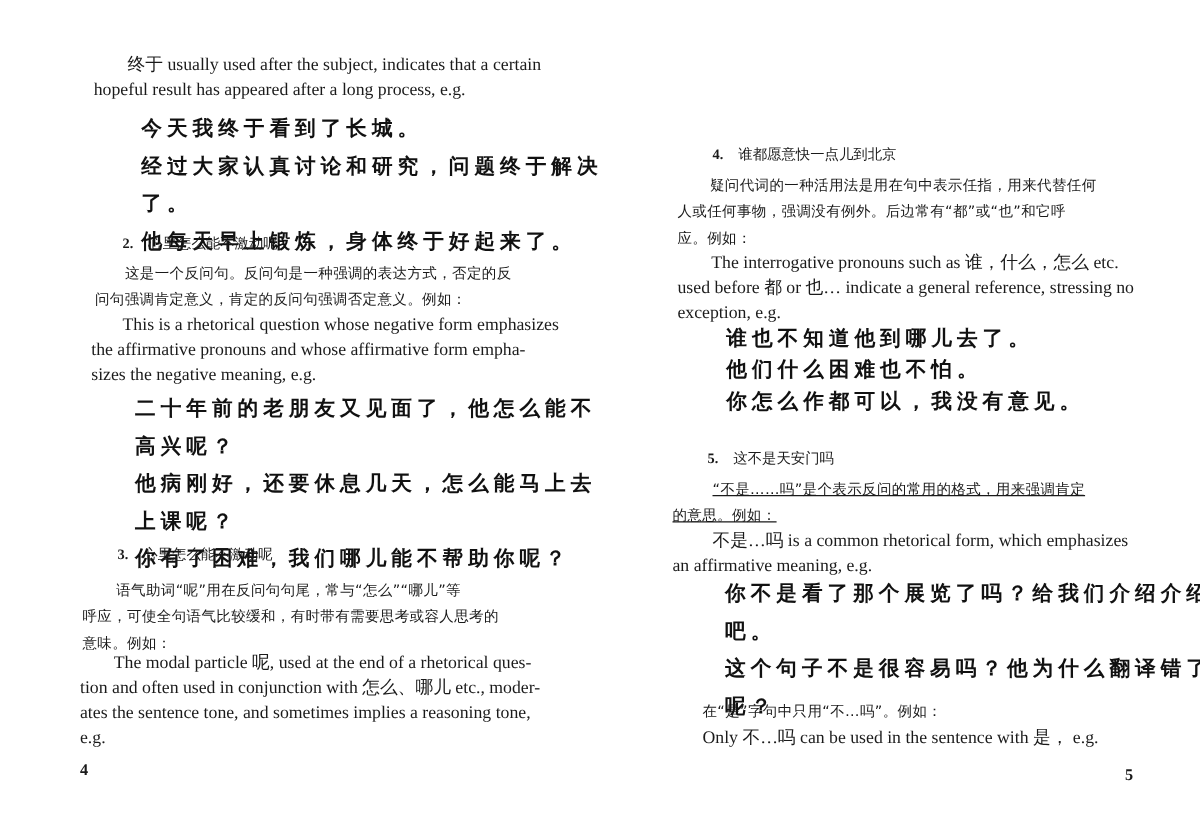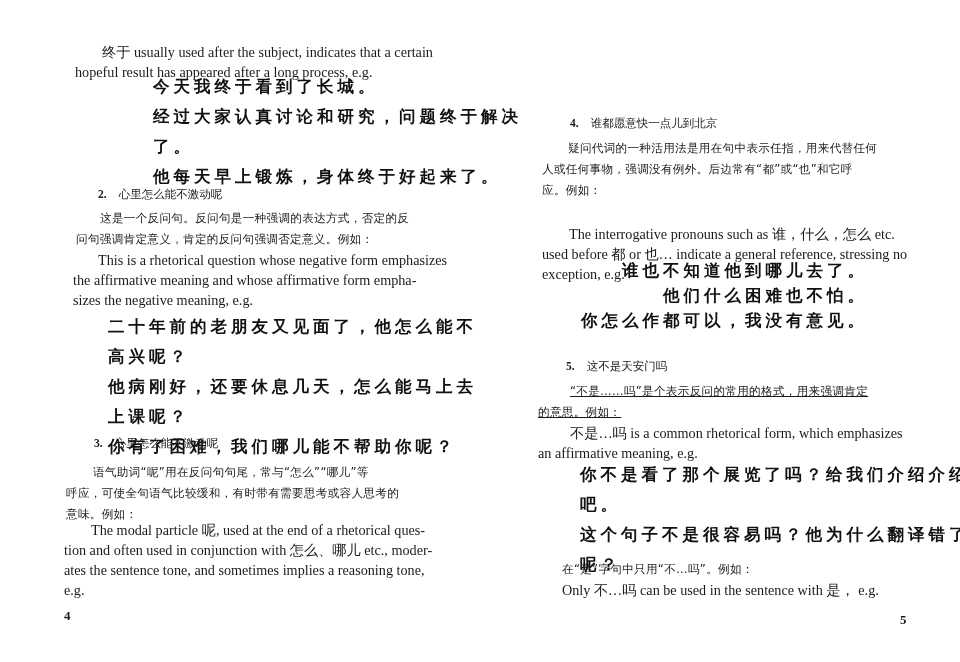--- a/index.html
+++ b/index.html
@@ -17,39 +17,39 @@
 </style>
 </head>
 <body>
 
 <div class="page left">
   <div class="blk en" style="left:75px; top:42px;">
     <div style="padding-left:27px;">终于 usually used after the subject, indicates that a certain</div>
     <div>hopeful result has appeared after a long process, e.g.</div>
   </div>
 
-  <div class="blk ex" style="left:113px; top:72px;margin-left:40px;">
+  <div class="blk ex" style="left:113px; top:88px;">
     <div>今天我终于看到了长城。</div>
     <div>经过大家认真讨论和研究，问题终于解决</div>
     <div>了。</div>
     <div>他每天早上锻炼，身体终于好起来了。</div>
   </div>
 
   <div class="blk hd" style="left:98px; top:184px;">
     <span class="num">2.</span><span>心里怎么能不激动呢</span>
   </div>
 
   <div class="blk zh" style="left:76px; top:208px;">
     <div style="padding-left:24px;">这是一个反问句。反问句是一种强调的表达方式，否定的反</div>
     <div>问句强调肯定意义，肯定的反问句强调否定意义。例如：</div>
   </div>
 
   <div class="blk en" style="left:73px; top:250px;">
     <div style="padding-left:25px;">This is a rhetorical question whose negative form emphasizes</div>
-    <div>the affirmative meaning and whose affirmative form empha-</div>
+    <div>the affirmative pronouns and whose affirmative form empha-</div>
     <div>sizes the negative meaning, e.g.</div>
   </div>
 
   <div class="blk ex" style="left:108px; top:312px;">
     <div>二十年前的老朋友又见面了，他怎么能不</div>
     <div>高兴呢？</div>
     <div>他病刚好，还要休息几天，怎么能马上去</div>
     <div>上课呢？</div>
     <div>你有了困难，我们哪儿能不帮助你呢？</div>
   </div>
@@ -80,26 +80,26 @@
     <span class="num">4.</span><span>谁都愿意快一点儿到北京</span>
   </div>
 
   <div class="blk zh" style="left:62px; top:138px;">
     <div style="padding-left:26px;">疑问代词的一种活用法是用在句中表示任指，用来代替任何</div>
     <div>人或任何事物，强调没有例外。后边常有“都”或“也”和它呼</div>
     <div>应。例如：</div>
   </div>
 
   <div class="blk en" style="left:62px; top:200px;">
-    <div style="padding-left:27px;margin-top:24px;">The interrogative pronouns such as 谁，什么，怎么 etc.</div>
+    <div style="padding-left:27px;">The interrogative pronouns such as 谁，什么，怎么 etc.</div>
     <div>used before 都 or 也… indicate a general reference, stressing no</div>
     <div>exception, e.g.</div>
   </div>
 
-  <div class="blk ex" style="left:101px; top:258px;text-align:right;">
+  <div class="blk ex" style="left:101px; top:258px;">
     <div style="line-height:25px;">谁也不知道他到哪儿去了。</div>
     <div style="line-height:25px;">他们什么困难也不怕。</div>
     <div style="line-height:25px;">你怎么作都可以，我没有意见。</div>
   </div>
 
   <div class="blk hd" style="left:86px; top:356px;">
     <span class="num">5.</span><span>这不是天安门吗</span>
   </div>
 
   <div class="blk zh" style="left:58px; top:381px;text-decoration:underline;">

